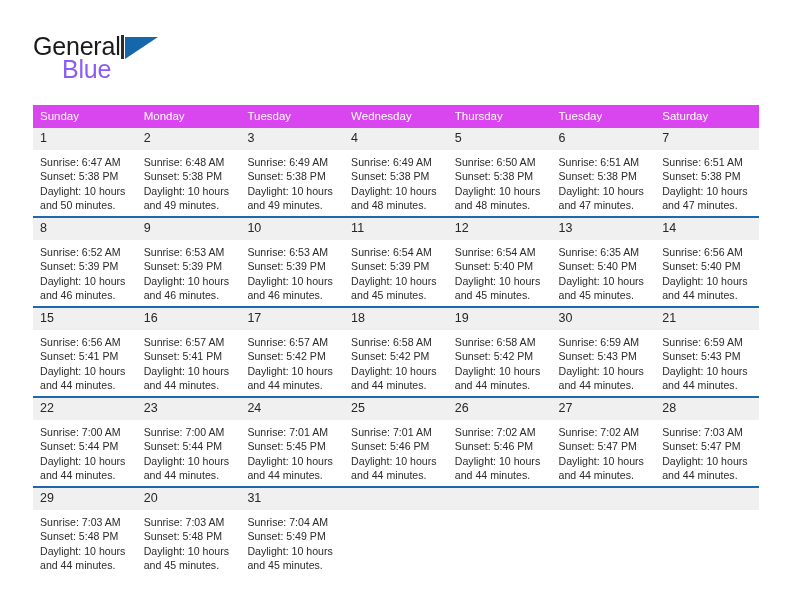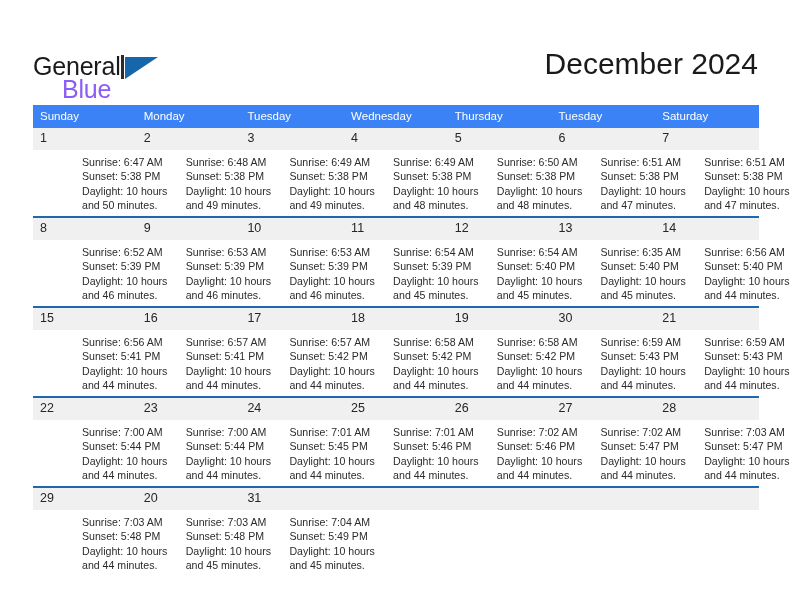--- a/index.html
+++ b/index.html
@@ -21,21 +21,20 @@
     box-sizing: border-box;
   }
 
   
   .header {
     position: absolute;
     left: 33px;
     top: 26px;
     right: 34px;
     height: 68px;
-    margin-top: 20px;
   }
   .brand {
     position: absolute;
     left: 0;
     top: 6px;
     width: 200px;
     height: 56px;
   }
   .brand-general {
     position: absolute;
@@ -96,21 +95,21 @@
   
   .cal {
     position: absolute;
     left: 33px;
     top: 105px;
     width: 726px;
     border-collapse: collapse;
     table-layout: fixed;
   }
   .cal th {
-    background: #3b82f6;
+    background: #d946ef;
     color: #ffffff;
     font-size: 11.5px;
     font-weight: normal;
     text-align: left;
     padding: 5px 0 6px 7px;
     height: 12px;
     border: none;
   }
   .cal td {
     vertical-align: top;
@@ -132,42 +131,40 @@
     line-height: 13px;
   }
   .daynum.empty {
     color: transparent;
   }
   .info {
     padding: 5px 6px 0 7px;
     font-size: 10.6px;
     line-height: 14.4px;
     color: #2b2b2b;
-    margin-left: 42px;
   }
   .info div {
     white-space: nowrap;
   }
 </style>
 </head>
 <body>
 
 <div class="page">
 
   <div class="header">
 
     <div class="brand">
       <span class="brand-general">General</span>
       <span class="brand-bar"></span>
       <span class="brand-tri"></span>
       <span class="brand-blue">Blue</span>
     </div>
 
     <div class="titles">
-      <div class="cal-title">December 2024</div>
     </div>
 
   </div>
 
   <table class="cal">
     <thead>
       <tr>
         <th>Sunday</th>
         <th>Monday</th>
         <th>Tuesday</th>

